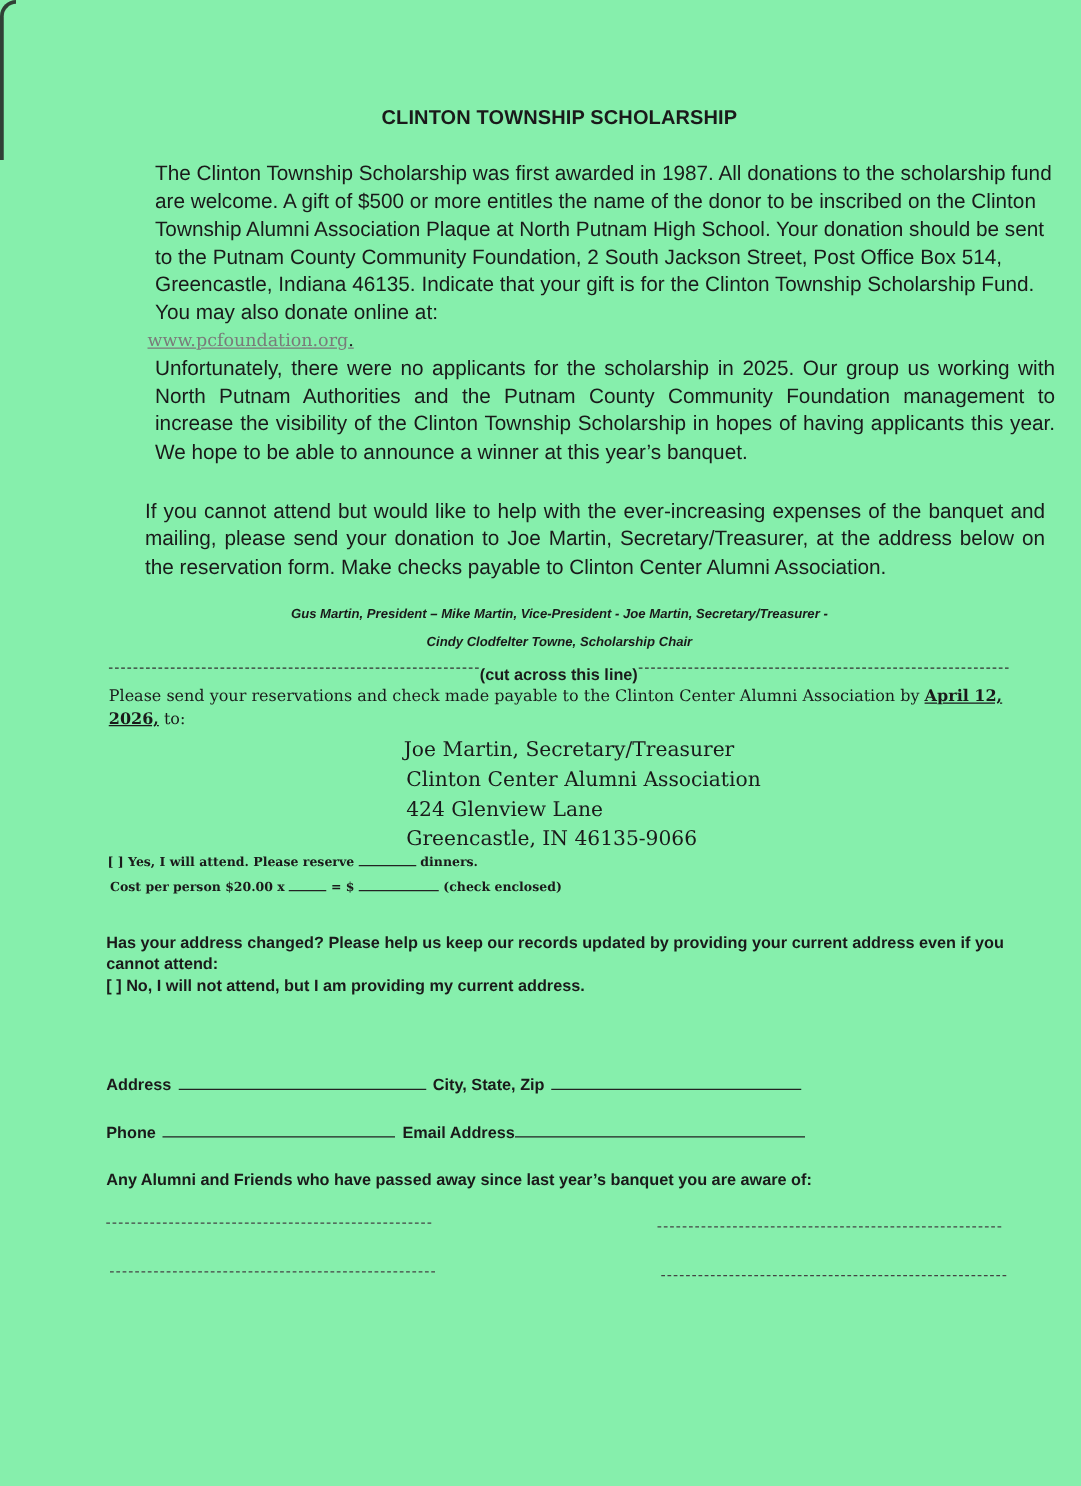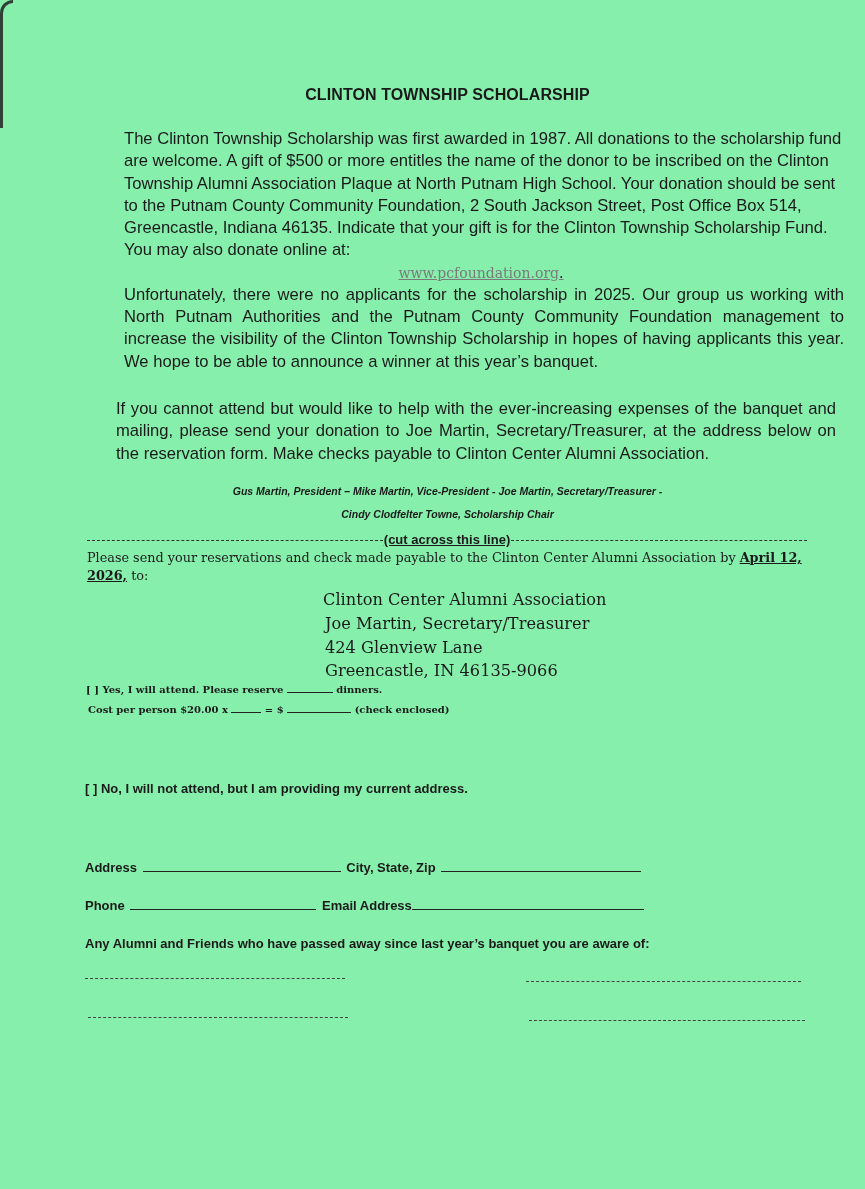--- a/index.html
+++ b/index.html
@@ -3,23 +3,23 @@
   <meta charset="utf-8">
   <style>
     html, body { margin: 0; padding: 0; background: #ffffff; }
     body { width: 865px; height: 1189px; position: relative; overflow: hidden; color: #1a1a1a; }
     .page { position: absolute; left: 0; top: 0; width: 865px; height: 1189px; background: #86efac; }
     .scan-edge { position: absolute; left: 0; top: 0; width: 10px; height: 125px; border-left: 3px solid #222; border-top: 3px solid #222; border-top-left-radius: 14px; opacity: 0.85; }
     .title { position: absolute; left: 0; width: 895px; top: 86px; text-align: center; font-family: "Liberation Sans", sans-serif; font-weight: bold; font-size: 16px; letter-spacing: 0.1px; }
     .para { position: absolute; left: 88px; width: 720px; font-family: "Liberation Sans", sans-serif; font-size: 16.6px; line-height: 22.3px; }
     .para p { margin: 0; }
     .justify { text-align: justify; margin-left: 28px; }
-    .url { display: block; text-align: center; color: #7a7a7a; text-decoration: underline; font-family: "DejaVu Serif", serif; font-size: 14px; line-height: 22px; margin-left: -6px; }
+    .url { display: block; text-align: left; color: #7a7a7a; text-decoration: underline; font-family: "DejaVu Serif", serif; font-size: 14px; line-height: 22px; margin-left: -6px; }
     .officers { position: absolute; left: 0; width: 895px; text-align: center; font-family: "Liberation Sans", sans-serif; font-style: italic; font-weight: bold; font-size: 10.5px; }
-    .cutline { position: absolute; left: 87px; width: 720px; top: 532px; font-family: "DejaVu Serif", serif; font-size: 12.5px; font-weight: bold; white-space: nowrap; overflow: hidden; display: flex; align-items: center; text-decoration: underline; }
+    .cutline { position: absolute; left: 87px; width: 720px; top: 532px; font-family: "DejaVu Serif", serif; font-size: 12.5px; font-weight: bold; white-space: nowrap; overflow: hidden; display: flex; align-items: flex-start; }
     .cutline .dash { flex: 1; border-top: 1.6px dashed #333; height: 0; margin-top: 2px; }
     .cutline .cuttext { padding: 0 1px; font-family: "Liberation Sans", sans-serif; font-size: 13px; }
     .send { position: absolute; left: 87px; width: 720px; top: 549px; font-family: "DejaVu Serif", serif; font-size: 12.8px; line-height: 18px; }
     .send .deadline { font-weight: bold; text-decoration: underline; }
     .address { position: absolute; left: 323px; top: 588px; font-family: "DejaVu Serif", serif; font-size: 16.2px; line-height: 23.8px; }
     .address div:nth-child(n+2) { padding-left: 2px; }
     .form-line { position: absolute; left: 86px; font-family: "DejaVu Serif", serif; font-weight: bold; font-size: 10px; white-space: nowrap; }
     .blank { display: inline-block; border-bottom: 1.3px solid #222; height: 10px; vertical-align: baseline; }
     .field-row { position: absolute; left: 85px; font-family: "Liberation Sans", sans-serif; font-weight: bold; font-size: 13px; white-space: nowrap; }
     .field-row .blank { height: 12px; margin: 0 2px; }
@@ -49,41 +49,42 @@
     <span class="dash"></span>
     <span class="cuttext">(cut across this line)</span>
     <span class="dash"></span>
   </div>
 
   <div class="send">
     <span>Please send your reservations and check made payable to the Clinton Center Alumni Association by </span><span class="deadline">April 12, 2026,</span><span> to:</span>
   </div>
 
   <div class="address">
+    <div>Joe Martin, Secretary/Treasurer</div>
     <div>Clinton Center Alumni Association</div>
-    <div>Joe Martin, Secretary/Treasurer</div>
     <div>424 Glenview Lane</div>
     <div>Greencastle, IN 46135-9066</div>
   </div>
 
   <div class="form-line" style="top:682px;">
     <span class="check">[  ]</span>
     <span>Yes, I will attend. Please reserve</span>
     <span class="blank" style="width:46px;"></span>
     <span>dinners.</span>
   </div>
 
   <div class="form-line" style="top:702px; left:88px;">
     <span>Cost per person $20.00 x</span>
     <span class="blank" style="width:30px;"></span>
     <span>= $</span>
     <span class="blank" style="width:64px;"></span>
     <span>(check enclosed)</span>
   </div>
 
+  <div class="field-row" style="top:745px; width:730px; white-space:normal; line-height:17px;">Has your address changed? Please help us keep our records updated by providing your current address even if you cannot attend:</div>
 
   <div class="field-row" style="top:781px;">
     <span class="check">[  ]</span>
     <span>No, I will not attend, but I am providing my current address.</span>
   </div>
 
 
   <div class="field-row" style="top:897px;">
     <span>Phone</span>
     <span class="blank" style="width:186px;"></span>

